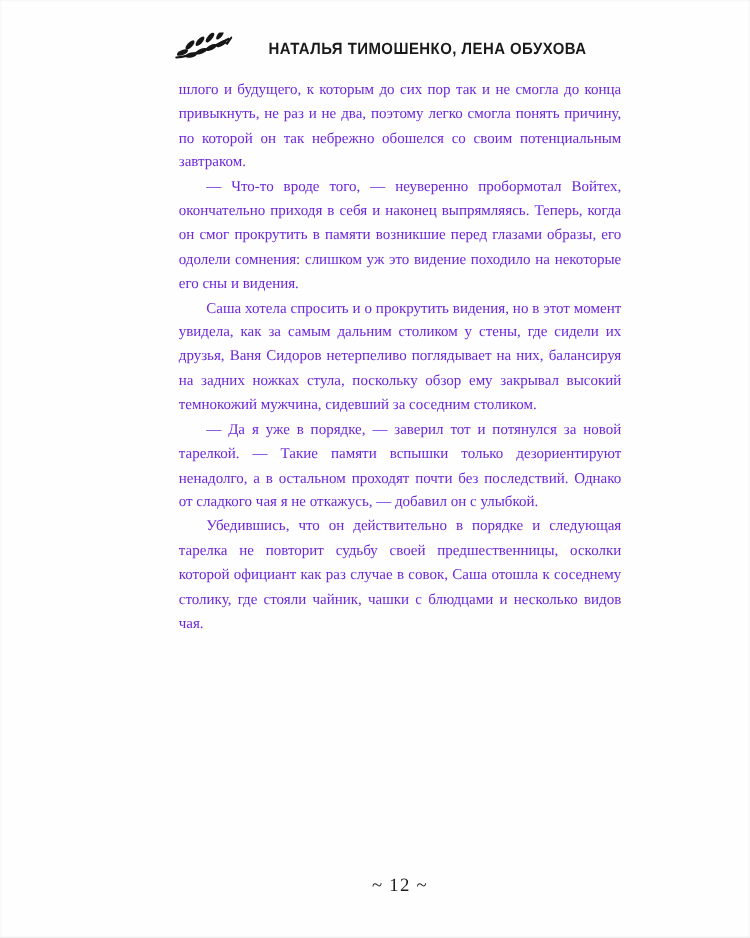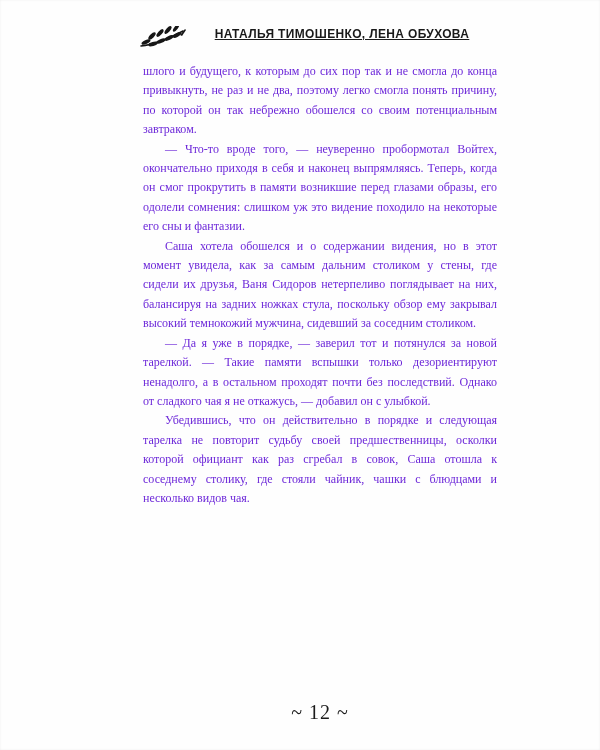--- a/index.html
+++ b/index.html
@@ -17,22 +17,22 @@
     font-family: "Liberation Serif", serif;
     overflow: hidden;
     box-shadow: inset 0 0 2px rgba(0,0,0,0.08);
   }
   .page-header {
     position: absolute;
     top: 26px;
     left: 140px;
     width: 356px;
     display: flex;
+    align-items: center;
     gap: 2px;
-    text-decoration: underline;
   }
   .ornament {
     flex: 0 0 auto;
     line-height: 0;
   }
   .authors {
     flex: 1 1 auto;
     text-align: center;
     font-family: "Liberation Sans", sans-serif;
     font-weight: 700;
@@ -60,21 +60,21 @@
   }
   .body-text p.continuation {
     text-indent: 0;
   }
   .page-footer {
     position: absolute;
     left: 143px;
     width: 354px;
     top: 701px;
     text-align: center;
-    font-size: 20px;
+    font-size: 15px;
     letter-spacing: 1px;
     color: #1b1b1b;
   }
 </style>
 </head>
 <body>
 
 <div class="page">
 
   <div class="page-header">
@@ -93,23 +93,23 @@
           <ellipse rx="4.4" ry="1.8" transform="translate(36,2) rotate(-52)"></ellipse>
           <path d="M40 9 L45 3 L46 4 L42 10 Z"></path>
         </g>
       </svg>
     </span>
     <span class="authors">НАТАЛЬЯ ТИМОШЕНКО, ЛЕНА ОБУХОВА</span>
   </div>
 
   <div class="body-text">
     <p class="continuation">шлого и будущего, к которым до сих пор так и не смогла до конца привыкнуть, не раз и не два, поэтому легко смогла понять причину, по которой он так небрежно обошелся со своим потенциальным завтраком.</p>
-    <p>— Что-то вроде того, — неуверенно пробормотал Войтех, окончательно приходя в себя и наконец выпрямляясь. Теперь, когда он смог прокрутить в памяти возникшие перед глазами образы, его одолели сомнения: слишком уж это видение походило на некоторые его сны и фантазии.</p>
-    <p>Саша хотела обошелся и о содержании видения, но в этот момент увидела, как за самым дальним столиком у стены, где сидели их друзья, Ваня Сидоров нетерпеливо поглядывает на них, балансируя на задних ножках стула, поскольку обзор ему закрывал высокий темнокожий мужчина, сидевший за соседним столиком.</p>
+    <p>— Что-то вроде того, — неуверенно пробормотал Войтех, окончательно приходя в себя и наконец выпрямляясь. Теперь, когда он смог прокрутить в памяти возникшие перед глазами образы, его одолели сомнения: слишком уж это видение походило на некоторые его сны и видения.</p>
+    <p>Саша хотела спросить и о прокрутить видения, но в этот момент увидела, как за самым дальним столиком у стены, где сидели их друзья, Ваня Сидоров нетерпеливо поглядывает на них, балансируя на задних ножках стула, поскольку обзор ему закрывал высокий темнокожий мужчина, сидевший за соседним столиком.</p>
     <p>— Да я уже в порядке, — заверил тот и потянулся за новой тарелкой. — Такие памяти вспышки только дезориентируют ненадолго, а в остальном проходят почти без последствий. Однако от сладкого чая я не откажусь, — добавил он с улыбкой.</p>
-    <p>Убедившись, что он действительно в порядке и следующая тарелка не повторит судьбу своей предшественницы, осколки которой официант как раз сгребал в совок, Саша отошла к соседнему столику, где стояли чайник, чашки с блюдцами и несколько видов чая.</p>
+    <p>Убедившись, что он действительно в порядке и следующая тарелка не повторит судьбу своей предшественницы, осколки которой официант как раз случае в совок, Саша отошла к соседнему столику, где стояли чайник, чашки с блюдцами и несколько видов чая.</p>
   </div>
 
   <div class="page-footer">
     <span>~ 12 ~</span>
   </div>
 
 </div>
 
 </body></html>

